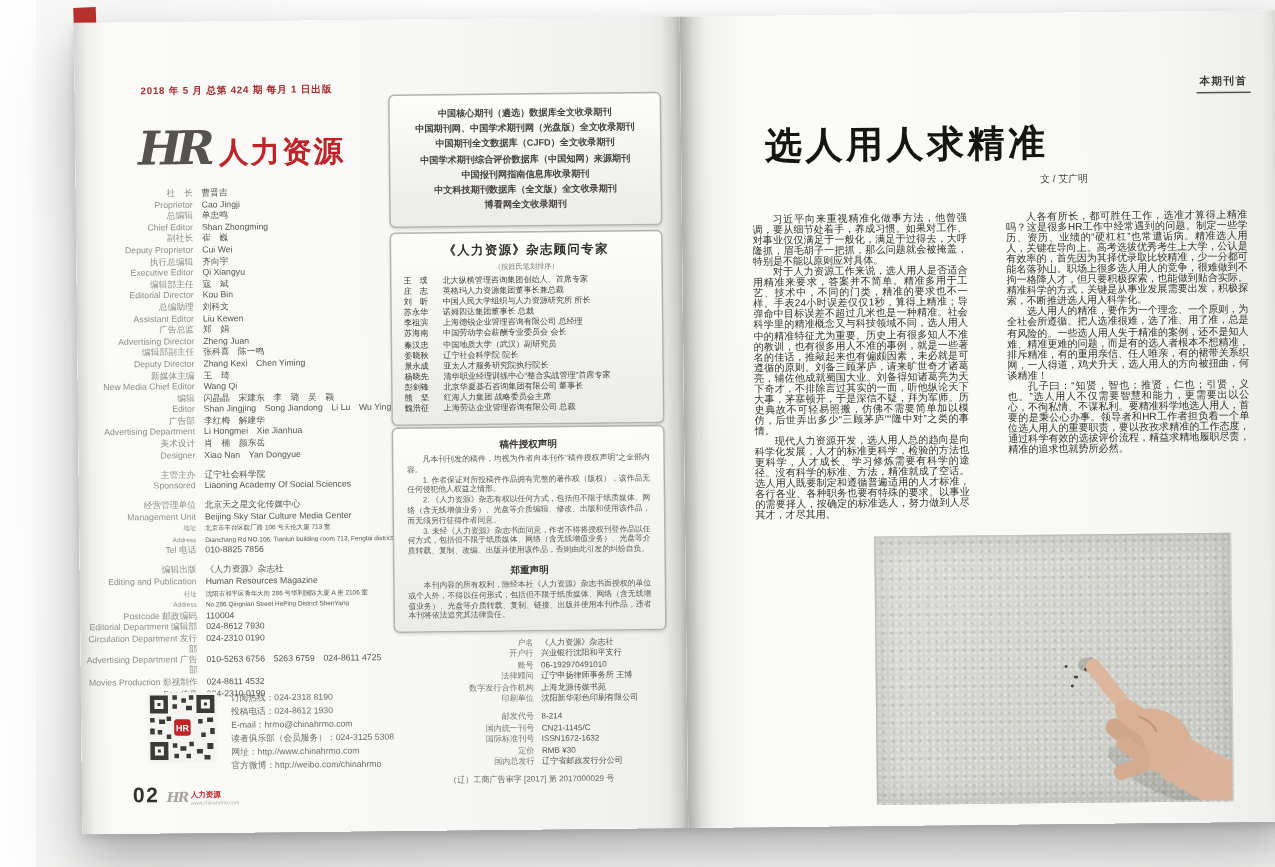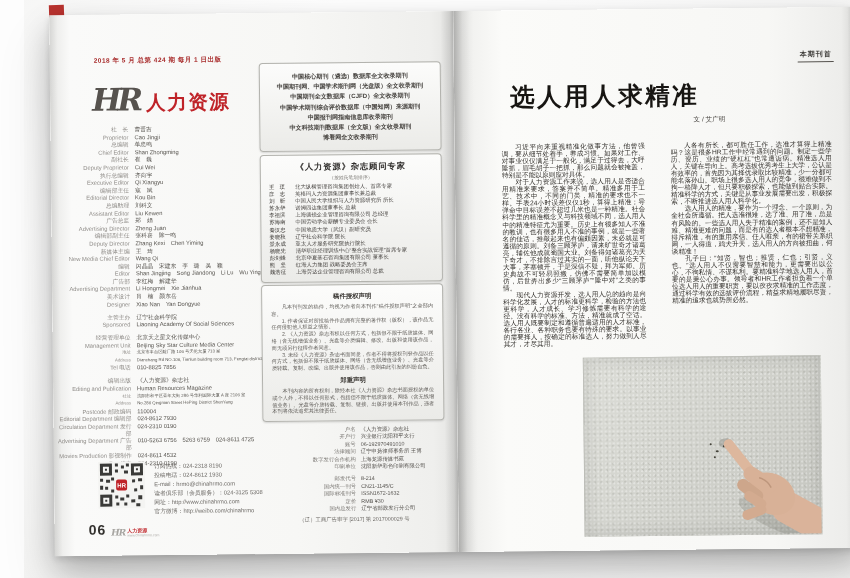--- a/index.html
+++ b/index.html
@@ -376,21 +376,21 @@
             <div class="contact-line">读者俱乐部（会员服务）：024-3125 5308</div>
 
             <div class="contact-line">网址：http://www.chinahrmo.com</div>
 
             <div class="contact-line">官方微博：http://weibo.com/chinahrmo</div>
 
         </div>
       </div>
 
       <div class="pagefoot">
-        <span class="pagenum">06</span>
+        <span class="pagenum">02</span>
         <span class="f-logo">
           <span class="f-hr">HR</span>
           <span class="f-stack">
             <div class="f-cn">人力资源</div>
             <div class="f-url">www.chinahrmo.com</div>
           </span>
         </span>
       </div>
 
       <div class="mid-box box-idx">

